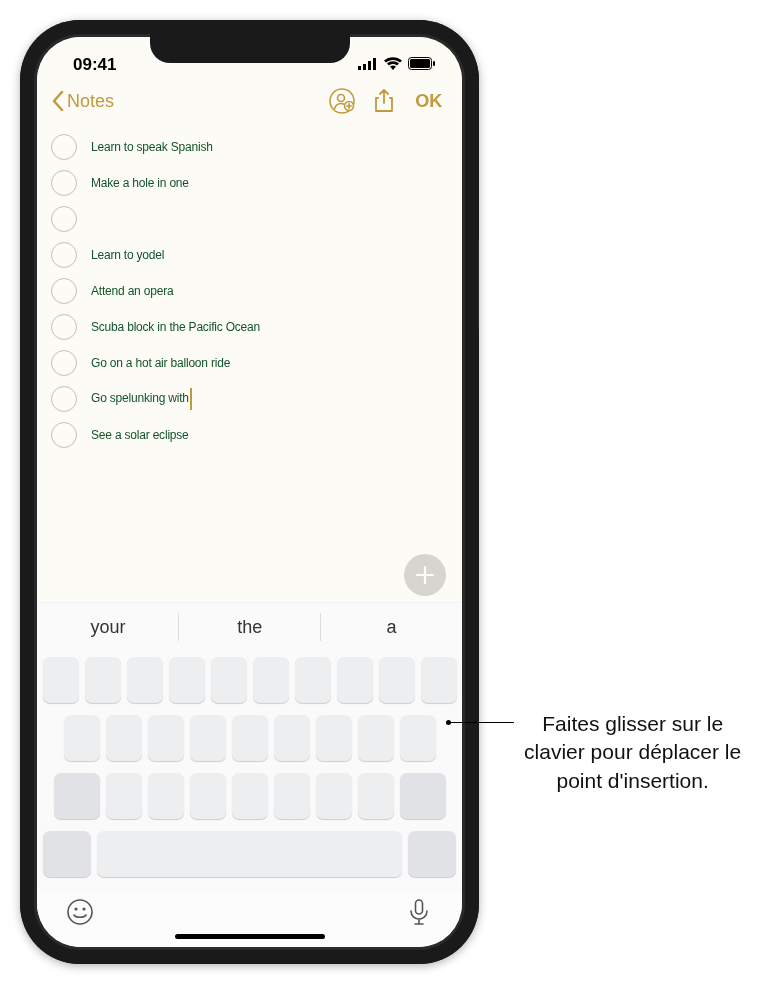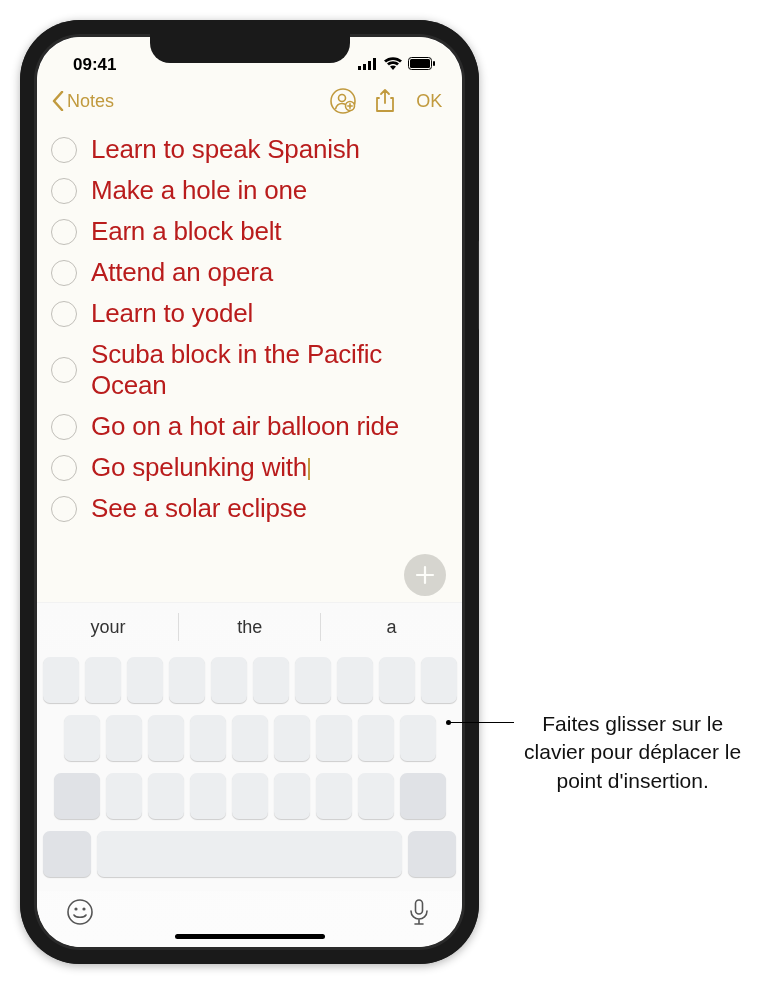--- a/index.html
+++ b/index.html
@@ -55,25 +55,25 @@
       display: flex;
       align-items: center;
       padding: 0 14px;
       gap: 8px;
     }
     .back-group { display: flex; align-items: center; color: #c19a3e; font-size: 18px; gap: 2px; }
     .back-group svg { width: 14px; height: 20px; }
     .nav-spacer { flex: 1; }
     .nav-icon { width: 34px; height: 34px; display: flex; align-items: center; justify-content: center; color: #c19a3e; }
     .nav-icon svg { width: 26px; height: 26px; }
-    .ok-btn { color: #c19a3e; font-size: 18px; font-weight: 400; padding: 0 6px; }
+    .ok-btn { color: #c19a3e; font-size: 18px; font-weight: 700; padding: 0 6px; }
     .content { flex: 1; padding: 4px 14px 0 14px; overflow: hidden; position: relative; }
     .checklist-item { display: flex; align-items: center; gap: 14px; padding: 5px 0; }
     .check-circle { width: 26px; height: 26px; border: 1.5px solid #c1bfb9; border-radius: 50%; flex-shrink: 0; }
-    .check-text { font-size: 26px; color: #b91c1c; letter-spacing: -0.2px; }
+    .check-text { font-size: 12px; color: #14532d; letter-spacing: -0.2px; }
     .cursor { display: inline-block; width: 2px; height: 22px; background: #c19a3e; vertical-align: middle; margin-left: 1px; }
     .fab {
       position: absolute;
       right: 16px; bottom: 6px;
       width: 42px; height: 42px;
       border-radius: 50%;
       background: #d6d5cf;
       color: #fdfdf9;
       display: flex; align-items: center; justify-content: center;
       font-size: 30px; font-weight: 300;
@@ -167,29 +167,28 @@
           <div class="checklist-item">
             <div class="check-circle"></div>
             <div class="check-text">Learn to speak Spanish</div>
           </div>
           <div class="checklist-item">
             <div class="check-circle"></div>
             <div class="check-text">Make a hole in one</div>
           </div>
           <div class="checklist-item">
             <div class="check-circle"></div>
-            <div class="check-text">Earn a block belt</div>
+          </div>
+          <div class="checklist-item">
+            <div class="check-circle"></div>
+            <div class="check-text">Learn to yodel</div>
           </div>
           <div class="checklist-item">
             <div class="check-circle"></div>
             <div class="check-text">Attend an opera</div>
-          </div>
-          <div class="checklist-item">
-            <div class="check-circle"></div>
-            <div class="check-text">Learn to yodel</div>
           </div>
           <div class="checklist-item">
             <div class="check-circle"></div>
             <div class="check-text">Scuba block in the Pacific Ocean</div>
           </div>
           <div class="checklist-item">
             <div class="check-circle"></div>
             <div class="check-text">Go on a hot air balloon ride</div>
           </div>
           <div class="checklist-item">

